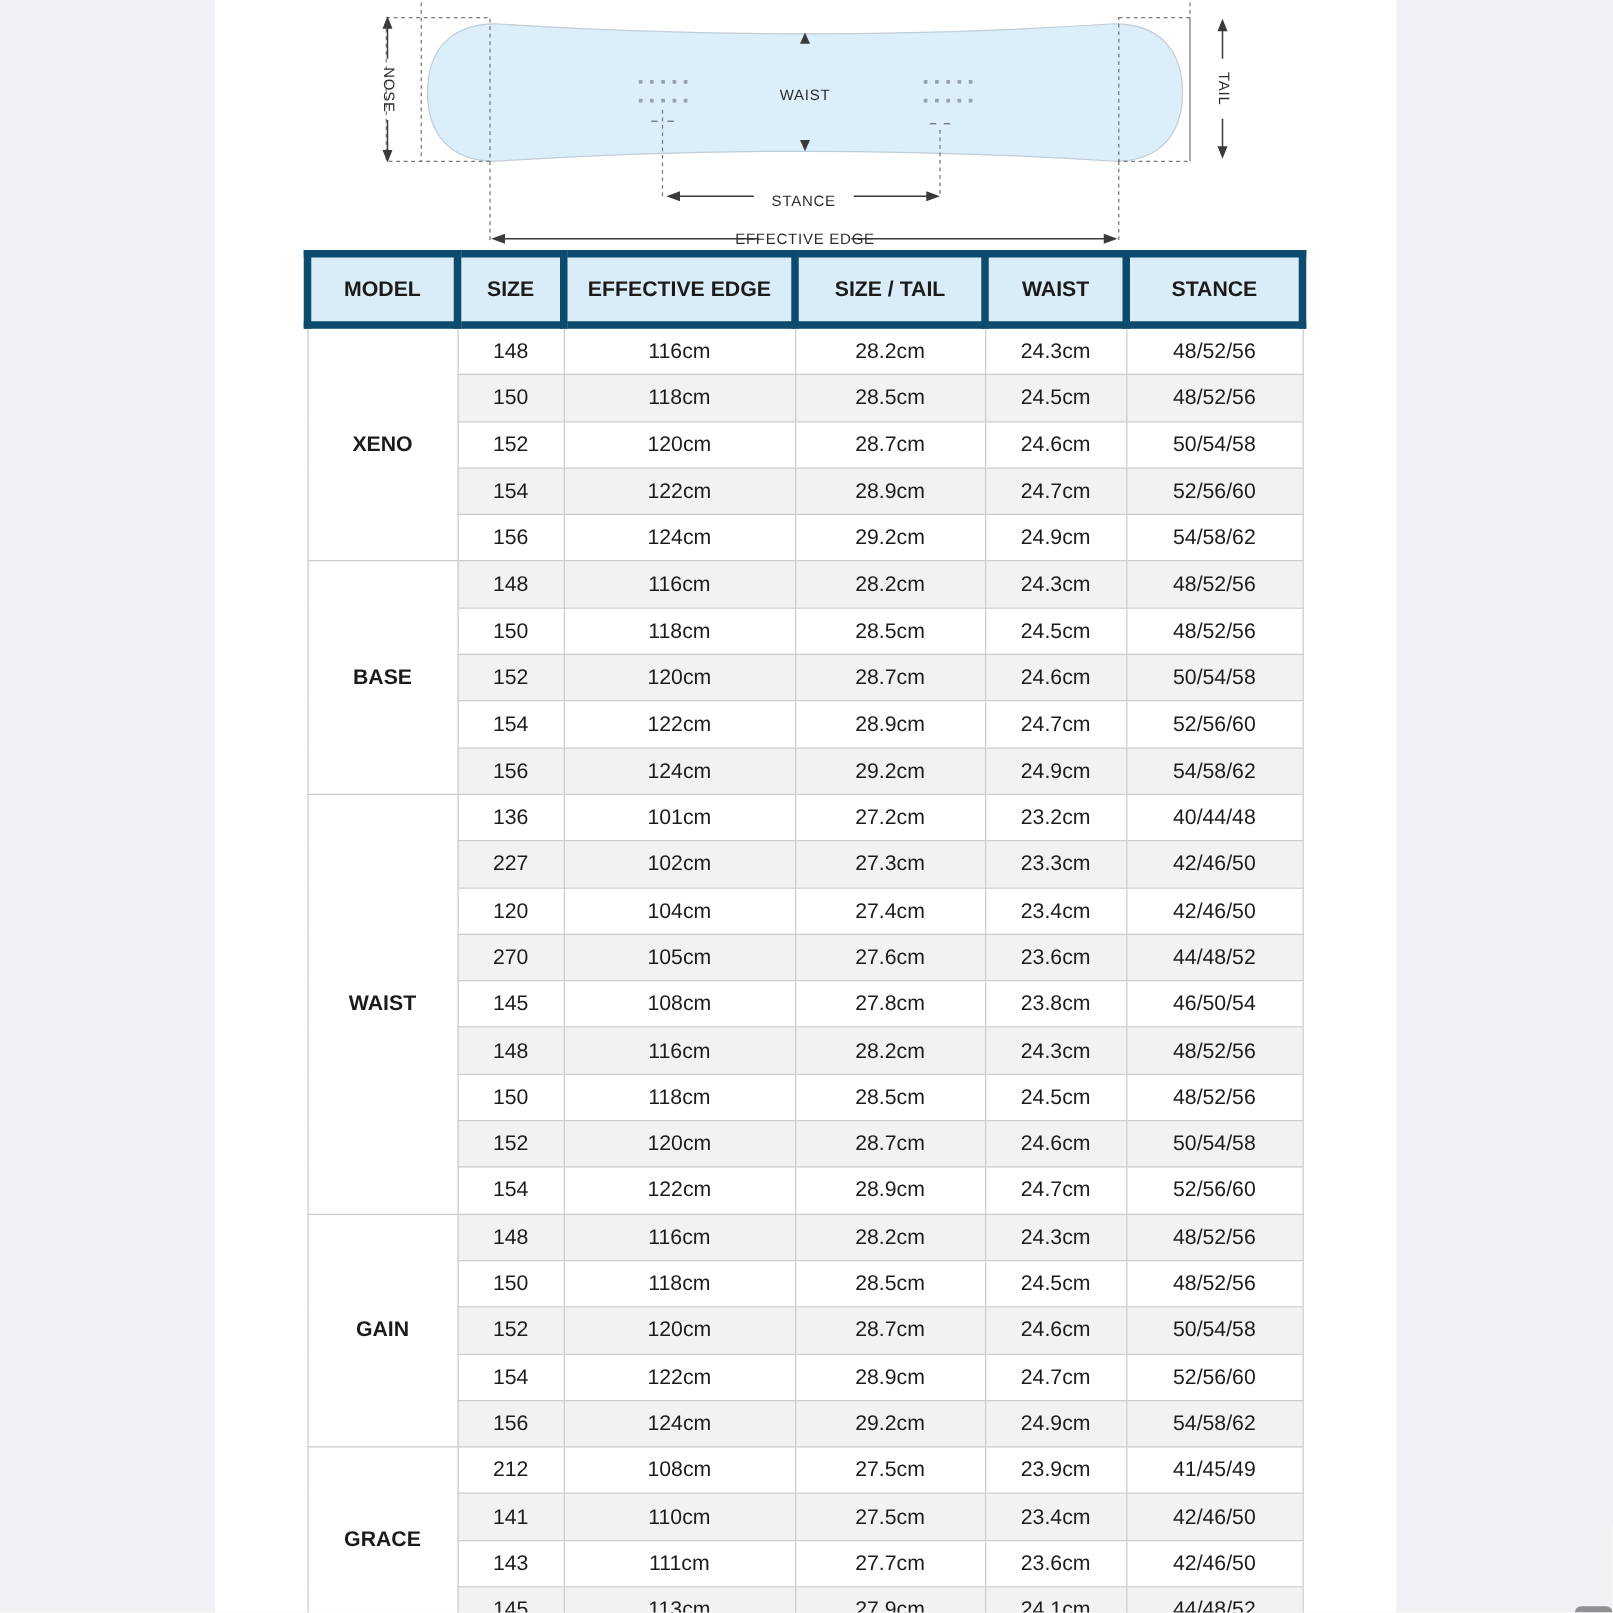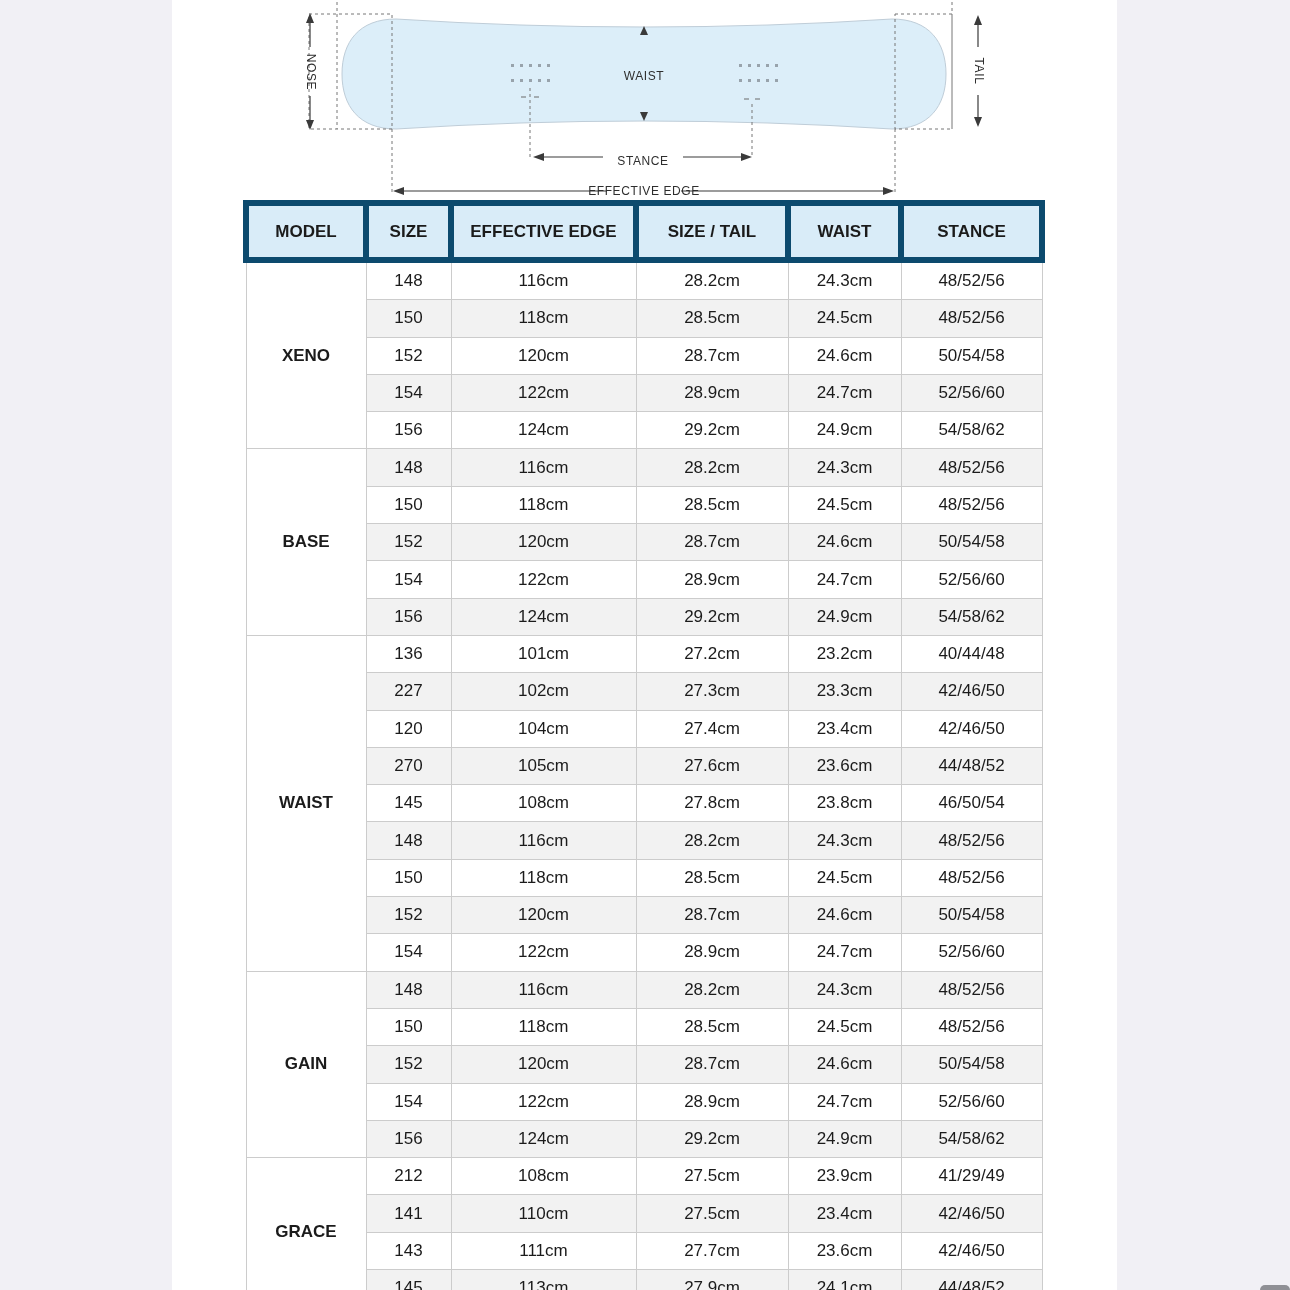--- a/index.html
+++ b/index.html
@@ -344,21 +344,21 @@
         <td>29.2cm</td>
         <td>24.9cm</td>
         <td>54/58/62</td>
       </tr>
       <tr>
         <td class="model-cell" rowspan="4">GRACE</td>
         <td>212</td>
         <td>108cm</td>
         <td>27.5cm</td>
         <td>23.9cm</td>
-        <td>41/29/49</td>
+        <td>41/45/49</td>
       </tr>
       <tr class="stripe">
         <td>141</td>
         <td>110cm</td>
         <td>27.5cm</td>
         <td>23.4cm</td>
         <td>42/46/50</td>
       </tr>
       <tr>
         <td>143</td>

